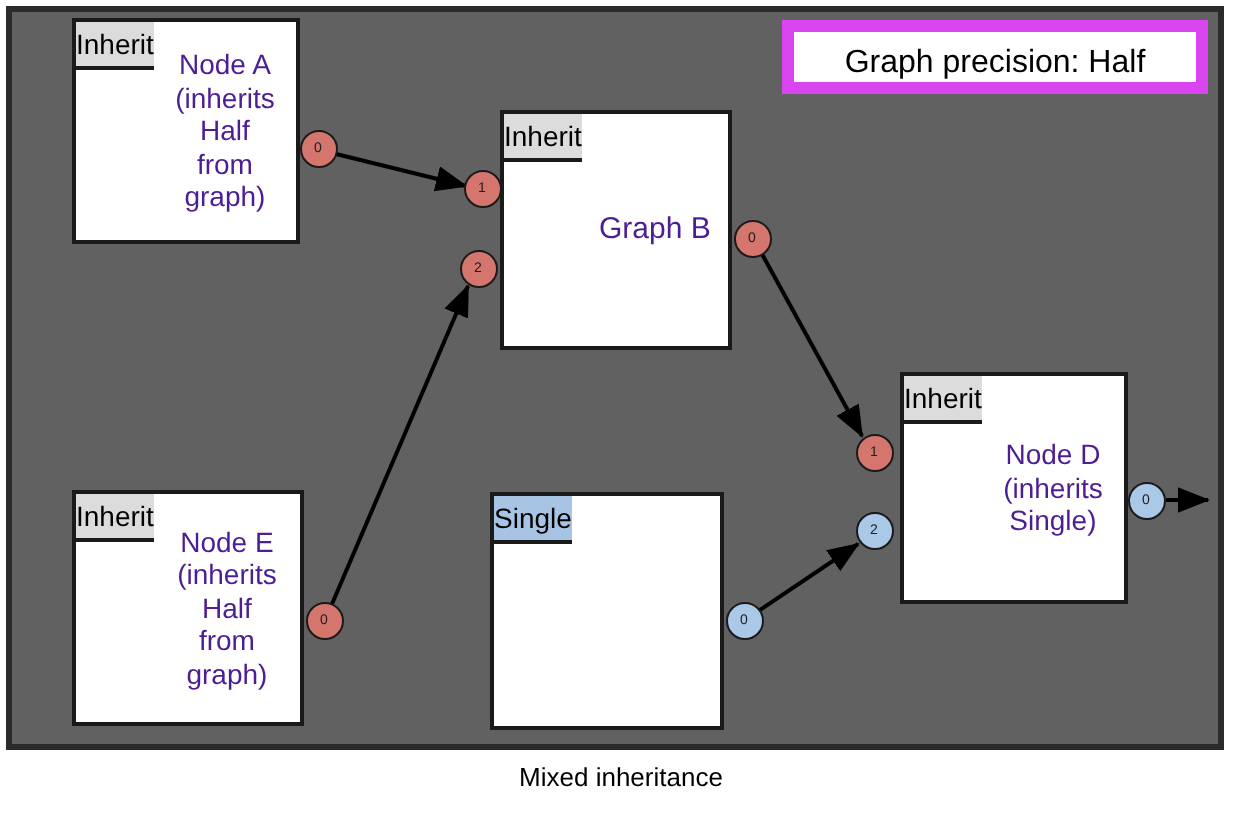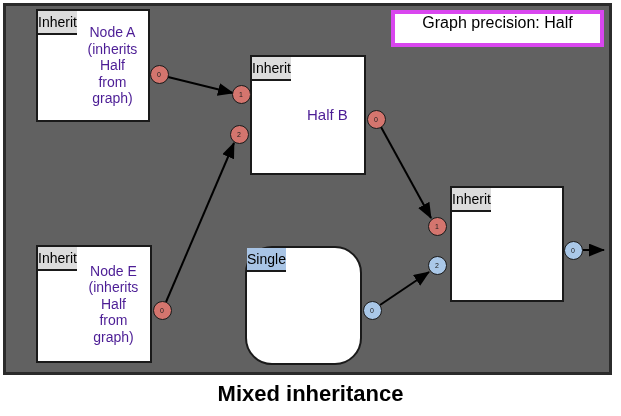--- a/index.html
+++ b/index.html
@@ -96,38 +96,37 @@
   .port.single { background: #aac8e8; }
 
   
   .legend {
     position: absolute;
     left: 391px;
     top: 10px;
     width: 213px;
     height: 37px;
     background: #ffffff;
-    border: 4px solid #d946ef;
+    border: 6px solid #d946ef;
     box-sizing: border-box;
     display: flex;
-    align-items: flex-start;
+    align-items: flex-end;
     justify-content: center;
     font-size: 16px;
     color: #000000;
   }
   
   .caption {
     position: absolute;
     left: 0;
     top: 381px;
     width: 621px;
     text-align: center;
-    font-size: 22px;
+    font-size: 13px;
     color: #000000;
-    font-weight: bold;
   }
 </style>
 </head>
 <body>
 
 <div id="root">
 
   <div class="canvas"></div>
 
   <svg class="edges" viewBox="0 0 621 416">
@@ -147,27 +146,30 @@
 
   <div id="nodes-layer">
       <div class="node" style="left: 36px; top: 9px; width: 114px; height: 113px;">
         <div class="node-header">Inherit</div>
         <div class="node-body small">Node A
 (inherits Half
 from graph)</div>
       </div>
       <div class="node" style="left: 250px; top: 55px; width: 116px; height: 120px;">
         <div class="node-header">Inherit</div>
-        <div class="node-body">Half B</div>
+        <div class="node-body">Graph B</div>
       </div>
-      <div class="node" style="left: 245px; top: 246px; width: 117px; height: 119px; border-radius: 27px;">
+      <div class="node" style="left: 245px; top: 246px; width: 117px; height: 119px;">
         <div class="node-header single">Single</div>
       </div>
       <div class="node" style="left: 450px; top: 186px; width: 114px; height: 116px;">
         <div class="node-header">Inherit</div>
+        <div class="node-body small">Node D
+(inherits
+Single)</div>
       </div>
       <div class="node" style="left: 36px; top: 245px; width: 116px; height: 118px;">
         <div class="node-header">Inherit</div>
         <div class="node-body small">Node E
 (inherits Half
 from graph)</div>
       </div>
     </div>
 
   <div id="ports-layer">

